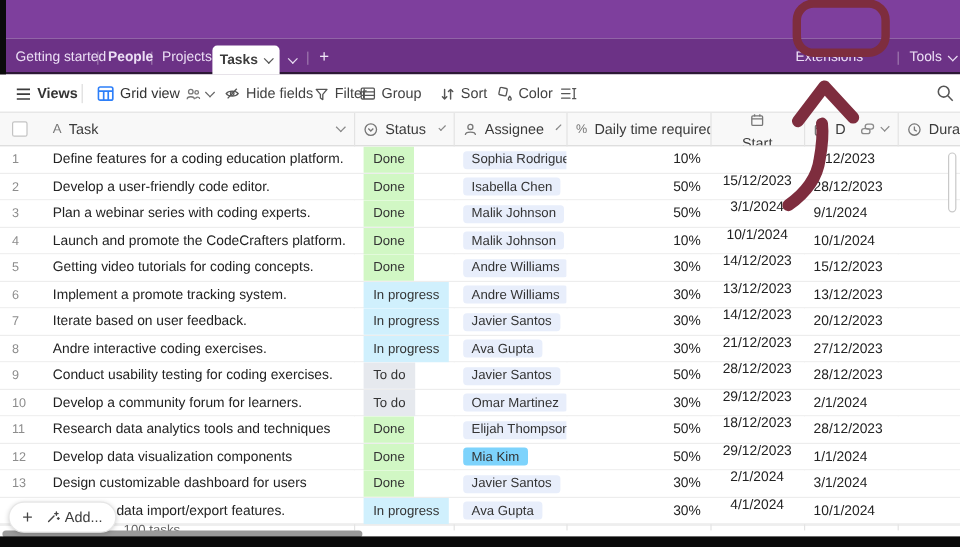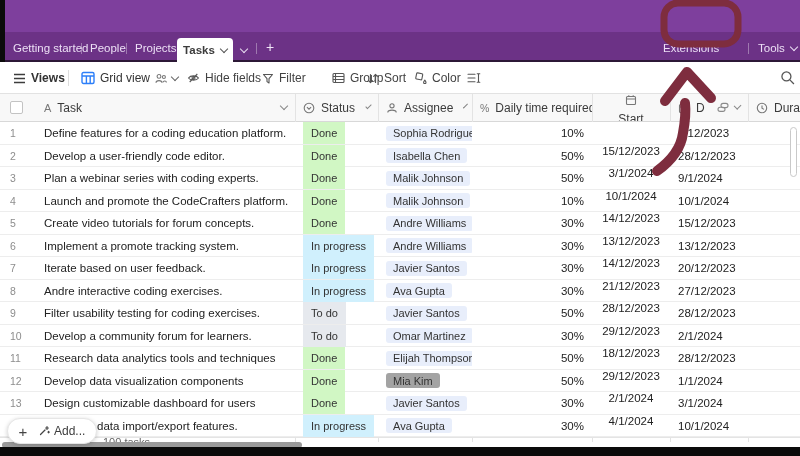--- a/index.html
+++ b/index.html
@@ -112,21 +112,21 @@
     <svg width="13" height="13" viewBox="0 0 12 12" fill="none" stroke="#333" stroke-width="1.1">
       <path d="M6 1.4 C3.9 1.4 3.1 3.1 3.1 4.9 C3.1 7.4 2.1 8.2 2.1 8.2 H9.9 C9.9 8.2 8.9 7.4 8.9 4.9 C8.9 3.1 8.1 1.4 6 1.4 Z"></path>
       <path d="M4.9 9.7 A1.2 1.2 0 0 0 7.1 9.7"></path>
     </svg>
   </div>
   <div class="abs avatar">V</div>
 
   <div class="abs tabbar"></div>
   <div class="abs tab-item" style="left:13px;">Getting started</div>
   <div class="abs tab-sep" style="left:81px;"></div>
-  <div class="abs tab-item" style="left:90px;">People</div>
+  <div class="abs tab-item" style="left:90px;font-weight:bold;">People</div>
   <div class="abs tab-sep" style="left:126px;"></div>
   <div class="abs tab-item" style="left:135px;">Projects</div>
   <div class="abs tab-active">
     <span>Tasks</span>
     <span class="chev" style="color:#555;margin-top:-3px;"></span>
   </div>
   <span class="abs tab-chev chev" style="left:241px;"></span>
   <div class="abs tab-sep" style="left:256px;"></div>
   <div class="abs tab-plus">+</div>
   <div class="abs tab-item" style="left:663px;">Extensions</div>
@@ -175,21 +175,21 @@
     <span>Hide fields</span>
   </div>
   <div class="abs titem" style="left:262px;">
     <span class="icn">
       <svg width="12" height="11" viewBox="0 0 12 11" fill="none" stroke="#555" stroke-width="1.1" stroke-linejoin="round">
         <path d="M1.5 1.5 H10.5 L7 5.7 V10 L5 8.6 V5.7 Z"></path>
       </svg>
     </span>
     <span>Filter</span>
   </div>
-  <div class="abs titem" style="left:332px;">
+  <div class="abs titem" style="left:300px;">
     <span class="icn">
       <svg width="13" height="12" viewBox="0 0 13 12" fill="none" stroke="#555" stroke-width="1.1">
         <rect x="1" y="1.5" width="11" height="9" rx="1"></rect>
           <path d="M1 4.5 H12 M1 7.5 H12 M3.5 1.5 V10.5"></path>
       </svg>
     </span>
     <span>Group</span>
   </div>
   <div class="abs titem" style="left:367px;">
     <span class="icn">
@@ -363,21 +363,21 @@
         <div class="cell col-assignee">
           <div class="chip" style="background: rgb(232, 238, 251);">Malik Johnson</div>
         </div>
         <div class="cell col-daily">10%</div>
         <div class="cell col-start">10/1/2024</div>
         <div class="cell col-end">10/1/2024</div>
         <div class="cell col-dur"></div>
       </div>
       <div class="trow" style="top: 90px;">
         <div class="cell col-num">5</div>
-        <div class="cell col-task">Create video tutorials for forum concepts.</div>
+        <div class="cell col-task">Getting video tutorials for coding concepts.</div>
         <div class="cell col-status">
           <div class="pill" style="background: rgb(209, 247, 196);">Done</div>
         </div>
         <div class="cell col-assignee">
           <div class="chip" style="background: rgb(232, 238, 251);">Andre Williams</div>
         </div>
         <div class="cell col-daily">30%</div>
         <div class="cell col-start">14/12/2023</div>
         <div class="cell col-end">15/12/2023</div>
         <div class="cell col-dur"></div>
@@ -419,21 +419,21 @@
         <div class="cell col-assignee">
           <div class="chip" style="background: rgb(232, 238, 251);">Ava Gupta</div>
         </div>
         <div class="cell col-daily">30%</div>
         <div class="cell col-start">21/12/2023</div>
         <div class="cell col-end">27/12/2023</div>
         <div class="cell col-dur"></div>
       </div>
       <div class="trow" style="top: 180px;">
         <div class="cell col-num">9</div>
-        <div class="cell col-task">Filter usability testing for coding exercises.</div>
+        <div class="cell col-task">Conduct usability testing for coding exercises.</div>
         <div class="cell col-status">
           <div class="pill" style="background: rgb(230, 233, 238);">To do</div>
         </div>
         <div class="cell col-assignee">
           <div class="chip" style="background: rgb(232, 238, 251);">Javier Santos</div>
         </div>
         <div class="cell col-daily">50%</div>
         <div class="cell col-start">28/12/2023</div>
         <div class="cell col-end">28/12/2023</div>
         <div class="cell col-dur"></div>
@@ -466,21 +466,21 @@
         <div class="cell col-end">28/12/2023</div>
         <div class="cell col-dur"></div>
       </div>
       <div class="trow" style="top: 247.5px;">
         <div class="cell col-num">12</div>
         <div class="cell col-task">Develop data visualization components</div>
         <div class="cell col-status">
           <div class="pill" style="background: rgb(209, 247, 196);">Done</div>
         </div>
         <div class="cell col-assignee">
-          <div class="chip" style="background: #a3a3a3;">Mia Kim</div>
+          <div class="chip" style="background: #7dd3fc;">Mia Kim</div>
         </div>
         <div class="cell col-daily">50%</div>
         <div class="cell col-start">29/12/2023</div>
         <div class="cell col-end">1/1/2024</div>
         <div class="cell col-dur"></div>
       </div>
       <div class="trow" style="top: 270px;">
         <div class="cell col-num">13</div>
         <div class="cell col-task">Design customizable dashboard for users</div>
         <div class="cell col-status">

